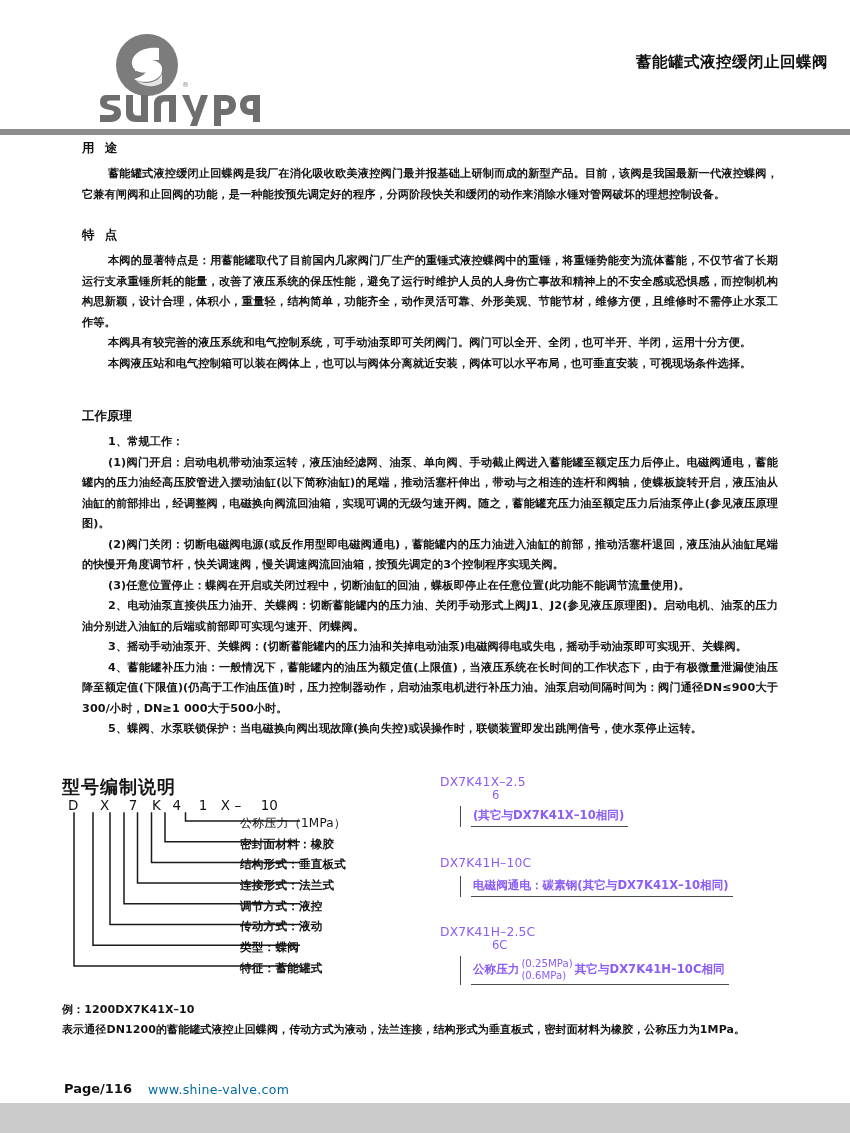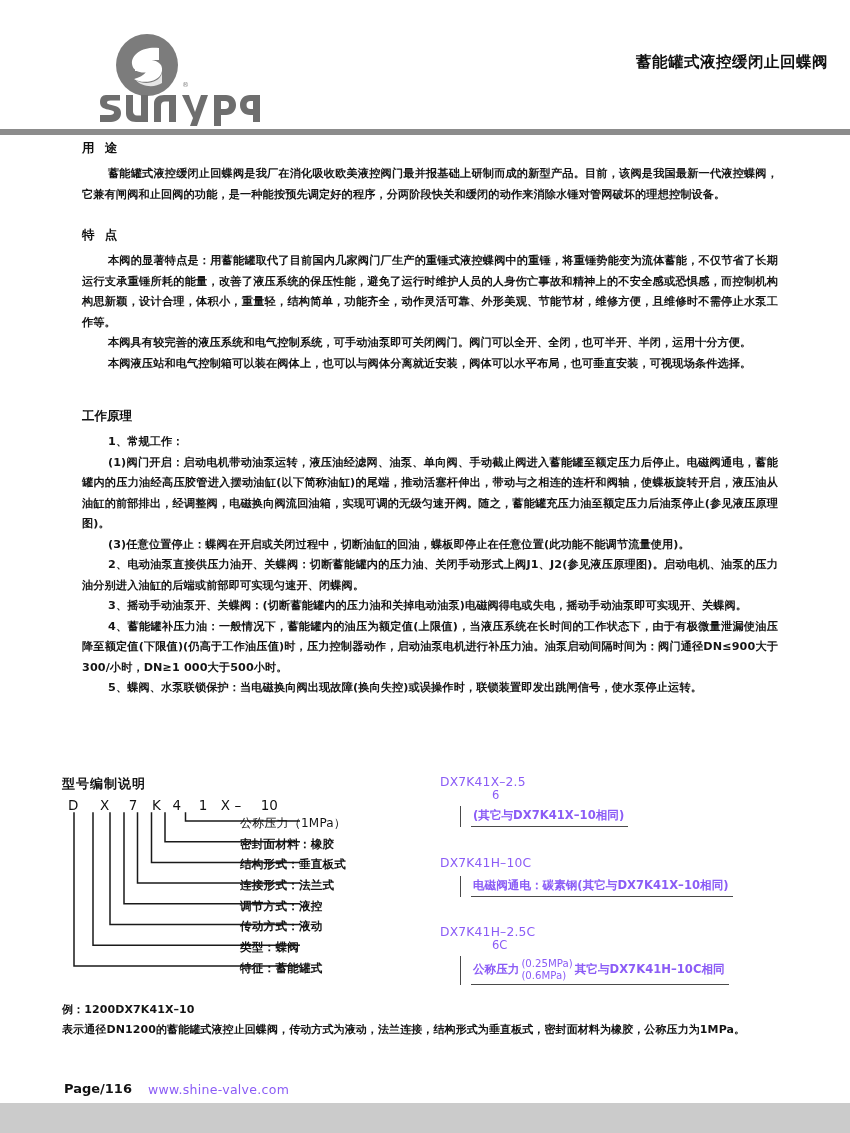--- a/index.html
+++ b/index.html
@@ -105,21 +105,21 @@
 
   
   #model-section {
     position: absolute;
     left: 0; top: 775px;
     width: 850px; height: 240px;
   }
   .model-title {
     position: absolute;
     left: 62px; top: 0px;
-    font-size: 13px;
+    font-size: 18px;
     font-weight: bold;
     letter-spacing: 1px;
     text-align: right;
   }
   .code-row {
     position: absolute;
     left: 68px; top: 22px;
     font-size: 13.5px;
     font-family: "DejaVu Sans", "Liberation Sans", sans-serif;
     letter-spacing: 0px;
@@ -213,21 +213,21 @@
     position: absolute;
     left: 64px; top: 8px;
     font-size: 13px;
     font-weight: bold;
     color: #111;
   }
   .footer-url {
     position: absolute;
     left: 148px; top: 9px;
     font-size: 12.5px;
-    color: #8b5cf6;
+    color: #0369a1;
     letter-spacing: 0.3px;
   }
   .footer-bar {
     position: absolute;
     left: 0; bottom: 0;
     width: 850px; height: 30px;
     background: #cbcbcb;
   }
 </style>
 </head>
@@ -271,20 +271,21 @@
   <div class="sec-head">特 点</div>
   <p class="para indent">本阀的显著特点是：用蓄能罐取代了目前国内几家阀门厂生产的重锤式液控蝶阀中的重锤，将重锤势能变为流体蓄能，不仅节省了长期运行支承重锤所耗的能量，改善了液压系统的保压性能，避免了运行时维护人员的人身伤亡事故和精神上的不安全感或恐惧感，而控制机构构思新颖，设计合理，体积小，重量轻，结构简单，功能齐全，动作灵活可靠、外形美观、节能节材，维修方便，且维修时不需停止水泵工作等。</p>
   <p class="para indent">本阀具有较完善的液压系统和电气控制系统，可手动油泵即可关闭阀门。阀门可以全开、全闭，也可半开、半闭，运用十分方便。</p>
   <p class="para indent">本阀液压站和电气控制箱可以装在阀体上，也可以与阀体分离就近安装，阀体可以水平布局，也可垂直安装，可视现场条件选择。</p>
 
   <div class="gap-lg"></div>
 
   <div class="sec-head tight">工作原理</div>
   <p class="para indent">1、常规工作：</p>
   <p class="para indent">(1)阀门开启：启动电机带动油泵运转，液压油经滤网、油泵、单向阀、手动截止阀进入蓄能罐至额定压力后停止。电磁阀通电，蓄能罐内的压力油经高压胶管进入摆动油缸(以下简称油缸)的尾端，推动活塞杆伸出，带动与之相连的连杆和阀轴，使蝶板旋转开启，液压油从油缸的前部排出，经调整阀，电磁换向阀流回油箱，实现可调的无级匀速开阀。随之，蓄能罐充压力油至额定压力后油泵停止(参见液压原理图)。</p>
+  <p class="para indent">(2)阀门关闭：切断电磁阀电源(或反作用型即电磁阀通电)，蓄能罐内的压力油进入油缸的前部，推动活塞杆退回，液压油从油缸尾端的快慢开角度调节杆，快关调速阀，慢关调速阀流回油箱，按预先调定的3个控制程序实现关阀。</p>
   <p class="para indent">(3)任意位置停止：蝶阀在开启或关闭过程中，切断油缸的回油，蝶板即停止在任意位置(此功能不能调节流量使用)。</p>
   <p class="para indent">2、电动油泵直接供压力油开、关蝶阀：切断蓄能罐内的压力油、关闭手动形式上阀J1、J2(参见液压原理图)。启动电机、油泵的压力油分别进入油缸的后端或前部即可实现匀速开、闭蝶阀。</p>
   <p class="para indent">3、摇动手动油泵开、关蝶阀：(切断蓄能罐内的压力油和关掉电动油泵)电磁阀得电或失电，摇动手动油泵即可实现开、关蝶阀。</p>
   <p class="para indent">4、蓄能罐补压力油：一般情况下，蓄能罐内的油压为额定值(上限值)，当液压系统在长时间的工作状态下，由于有极微量泄漏使油压降至额定值(下限值)(仍高于工作油压值)时，压力控制器动作，启动油泵电机进行补压力油。油泵启动间隔时间为：阀门通径DN≤900大于300/小时，DN≥1 000大于500小时。</p>
   <p class="para indent">5、蝶阀、水泵联锁保护：当电磁换向阀出现故障(换向失控)或误操作时，联锁装置即发出跳闸信号，使水泵停止运转。</p>
 </div>
 
 <div id="model-section">
 
   <div class="model-title">型号编制说明</div>

